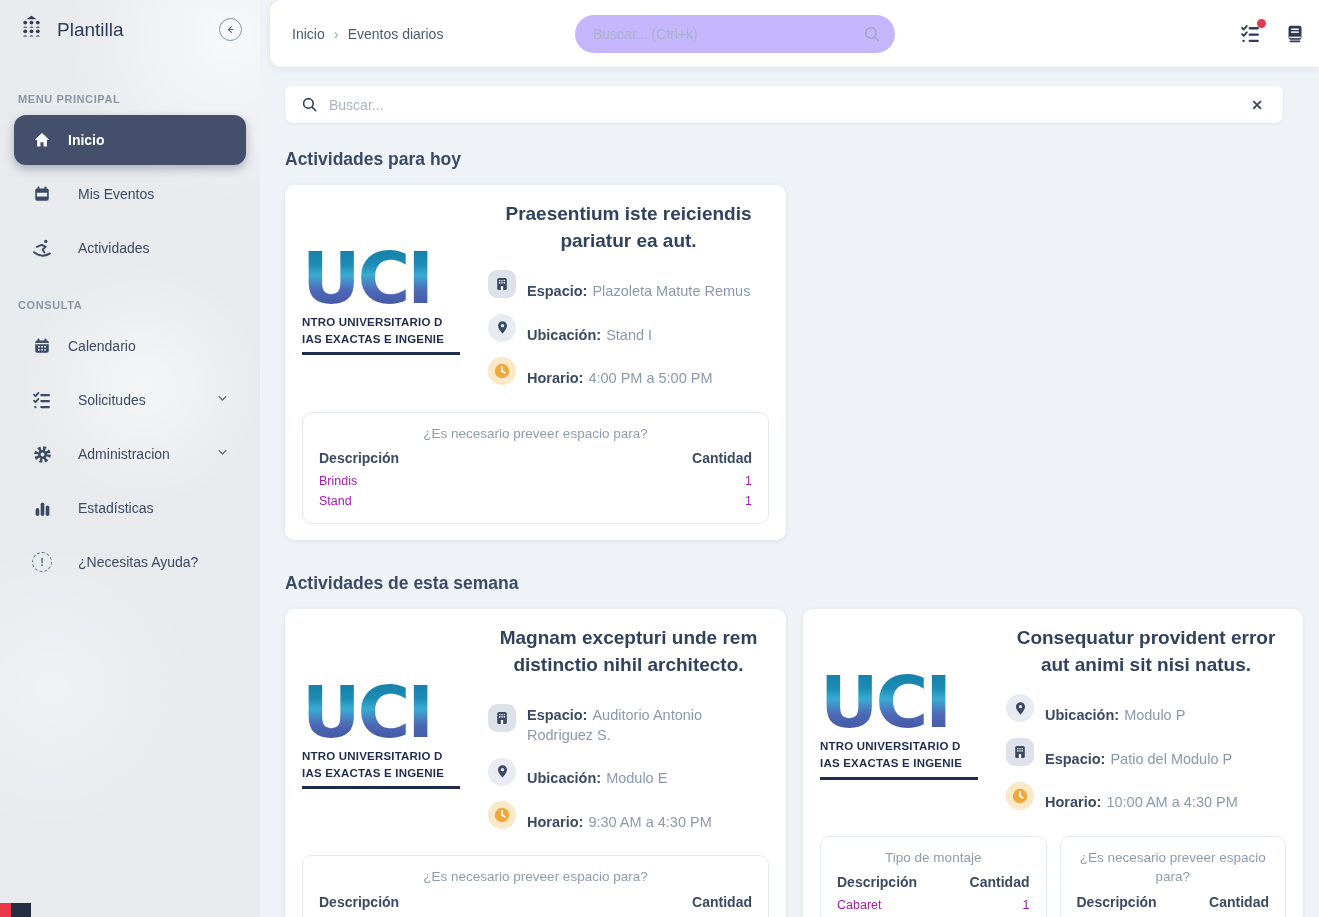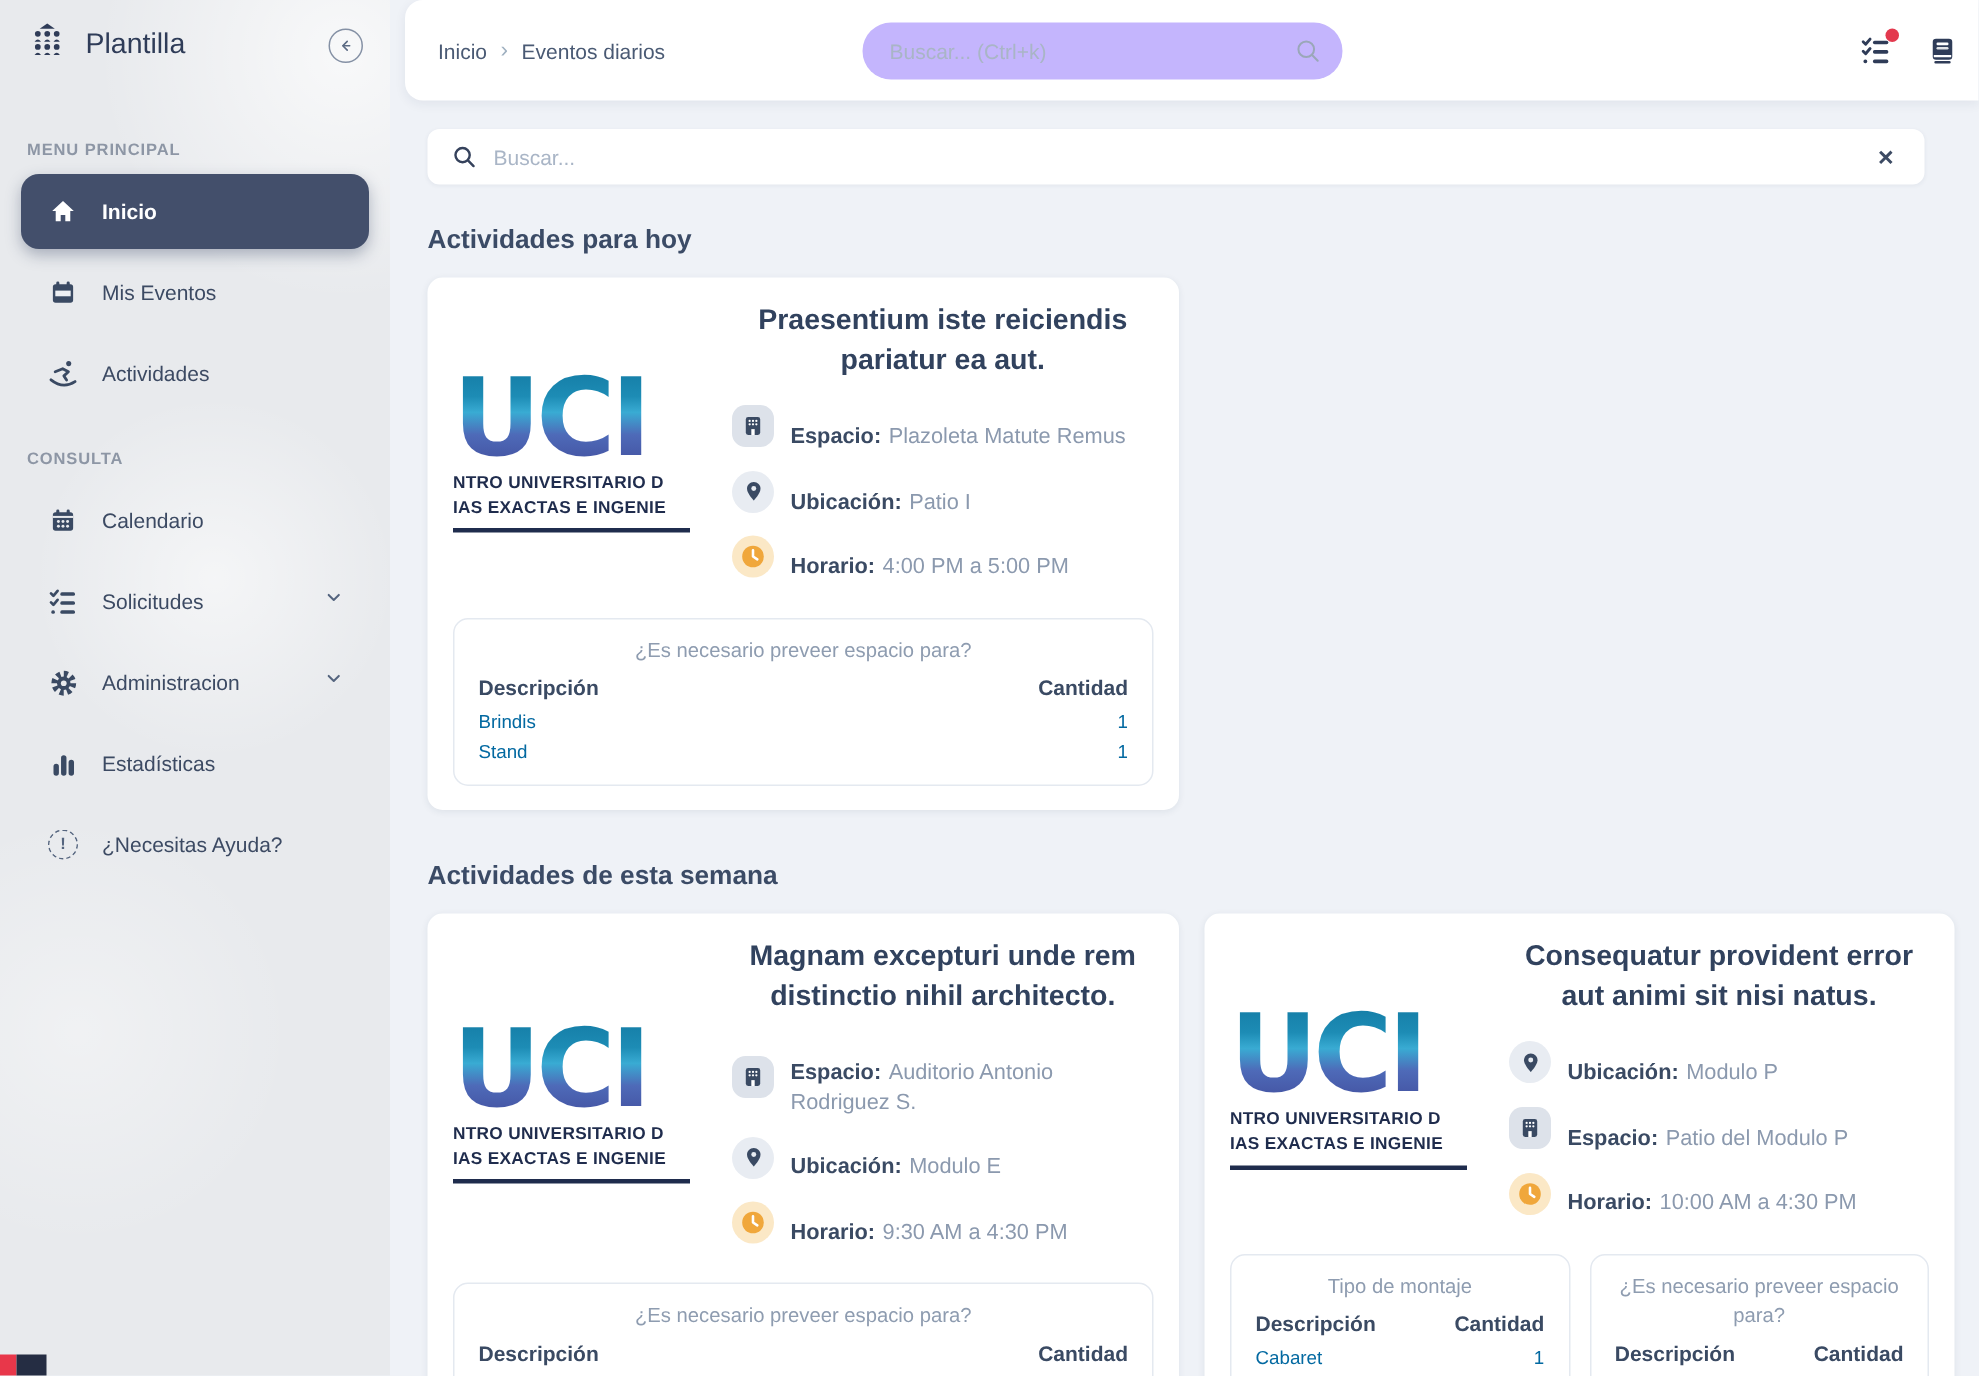--- a/index.html
+++ b/index.html
@@ -18,21 +18,21 @@
   .brand-ic{ flex-shrink:0; }
   .brand-name{ font-size:19px; color:#2f3c58; margin-left:12px; flex:1; }
   .collapse-btn{ width:23px; height:23px; border:1.4px solid #8591a5; border-radius:50%;
     background:transparent; display:flex; align-items:center; justify-content:center; cursor:pointer; }
   .section-label{ font-size:11px; font-weight:bold; color:#8d96a5; letter-spacing:.6px;
     margin:0 0 10px 18px; }
   .menu{ margin-top:48px; }
   .menu-2{ margin-top:26px; }
   .nav-item{ display:flex; align-items:center; height:50px; margin:2px 14px; padding:0 16px;
     border-radius:12px; cursor:pointer; color:#3c4a63; }
-  .nav-item + .nav-item{ margin-top:4px; }
+  .nav-item + .nav-item{ margin-top:4px;gap:10px; }
   .nav-item .ic{ width:24px; display:flex; justify-content:center; align-items:center; }
   .nav-item .lbl{ font-size:14px; margin-left:14px; flex:1; }
   .nav-item.active{ background:#434f6b; color:#ffffff; box-shadow:0 4px 10px rgba(50,63,94,.35); }
   .nav-item.active .lbl{ font-weight:bold; }
   .chev{ margin-left:auto; }
   .help-ic{ width:20px; height:20px; border:1.6px dashed #55657f; border-radius:50%;
     display:flex; align-items:center; justify-content:center;
     font-size:11px; font-weight:bold; color:#55657f; }
 
   
@@ -95,21 +95,21 @@
   .info-text{ font-size:14.5px; margin-left:11px; line-height:1.35;margin-top:15px; }
   .info-text .lbl{ font-weight:bold; color:#3a4a63; margin-right:5px; }
   .info-text .val{ color:#8b99ae; }
 
   .tables{ display:flex; gap:13px; margin-top:14px; }
   .mini-table{ flex:1; border:1px solid #e4e9f0; border-radius:10px; padding:11px 16px 12px 16px;
     min-height:104px; }
   .mt-caption{ font-size:13.5px; color:#8e9cb0; text-align:center; line-height:1.45; margin-bottom:7px; }
   .mt-head{ display:flex; justify-content:space-between; font-size:14px; font-weight:bold;
     color:#3a4a63; margin-bottom:5px; }
-  .mt-row{ display:flex; justify-content:space-between; font-size:12.5px; color:#0369a1;
+  .mt-row{ display:flex; justify-content:space-between; font-size:12.5px; color:#a21caf;
     line-height:1.6; }
 
   .debug-badge{ position:absolute; left:0; bottom:0; display:flex; z-index:9; cursor:pointer; }
   .debug-badge .sq-red{ width:11px; height:14px; background:#e8374a; }
   .debug-badge .sq-dark{ width:20px; height:14px; background:#252d43; }
 </style>
 </head>
 <body>
 
 <aside class="sidebar">
@@ -294,21 +294,21 @@
           </span>
           <p class="info-text"><span class="lbl">Espacio:</span><span class="val">Plazoleta Matute Remus</span></p>
         </div>
         <div class="info-row">
           <span class="chip round">
             <svg viewBox="0 0 20 20" width="15">
               <path d="M10 1.8 C6.6 1.8 4 4.4 4 7.8 c0 4.3 6 10.4 6 10.4 s6 -6.1 6 -10.4 C16 4.4 13.4 1.8 10 1.8 Z" fill="#3a4a63"></path>
               <circle cx="10" cy="7.6" r="2.2" fill="#e8ecf2"></circle>
             </svg>
           </span>
-          <p class="info-text"><span class="lbl">Ubicación:</span><span class="val">Patio I</span></p>
+          <p class="info-text"><span class="lbl">Ubicación:</span><span class="val">Stand I</span></p>
         </div>
         <div class="info-row">
           <span class="chip amber">
             <svg viewBox="0 0 20 20" width="18">
               <circle cx="10" cy="10" r="8" fill="#f0a73b"></circle>
               <path d="M10 5.4 V10 L13.2 12.1" fill="none" stroke="#fff" stroke-width="1.9" stroke-linecap="round" stroke-linejoin="round"></path>
             </svg>
           </span>
           <p class="info-text"><span class="lbl">Horario:</span><span class="val">4:00 PM a 5:00 PM</span></p>
         </div>

